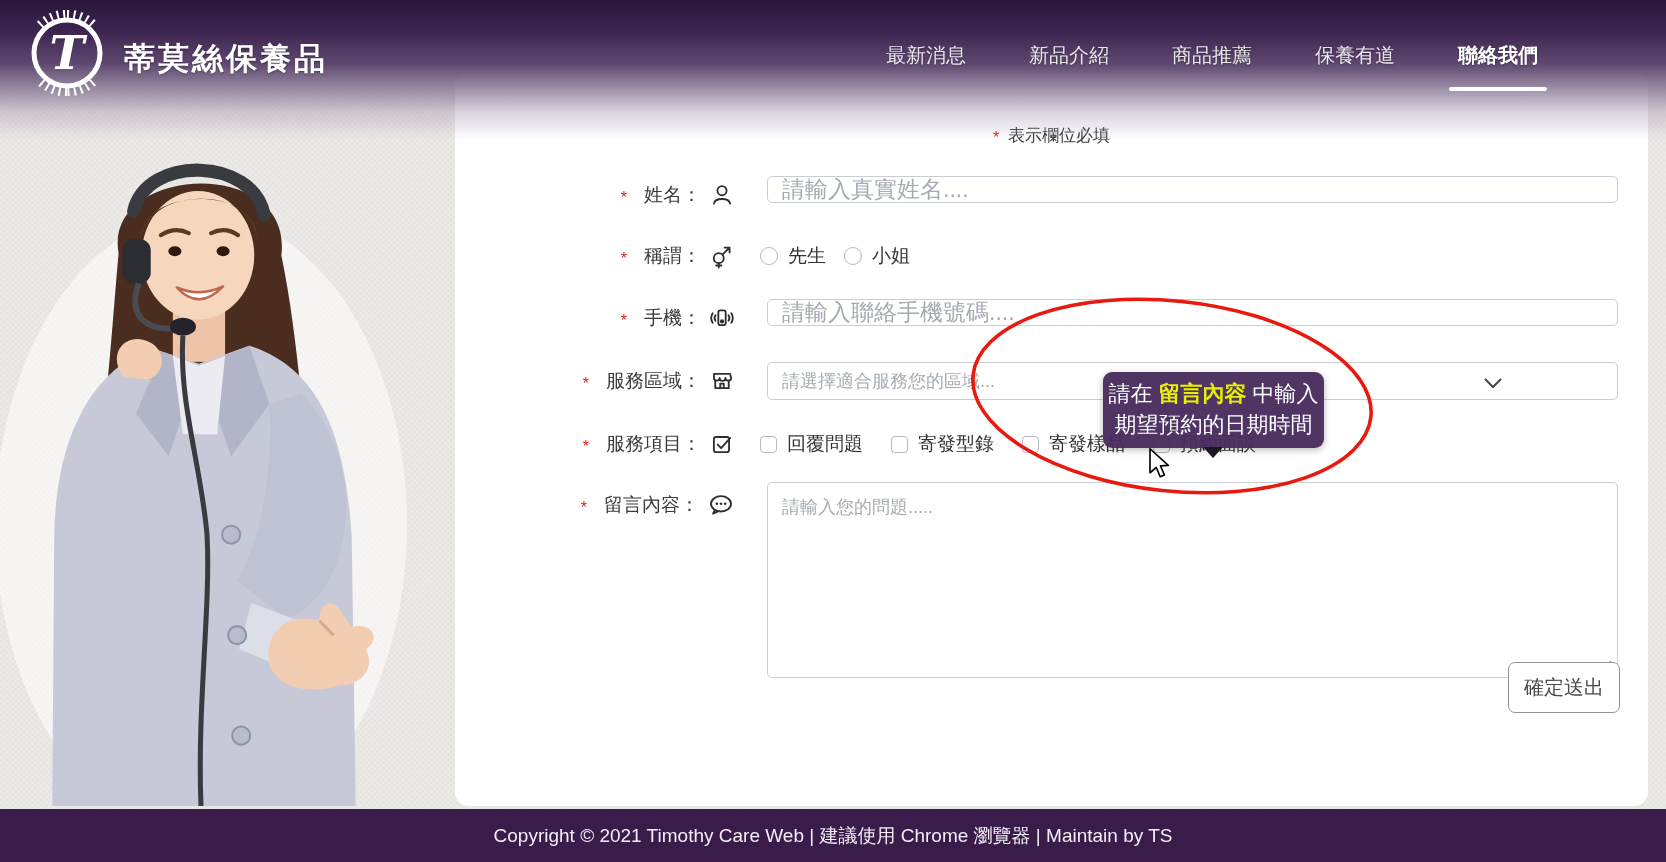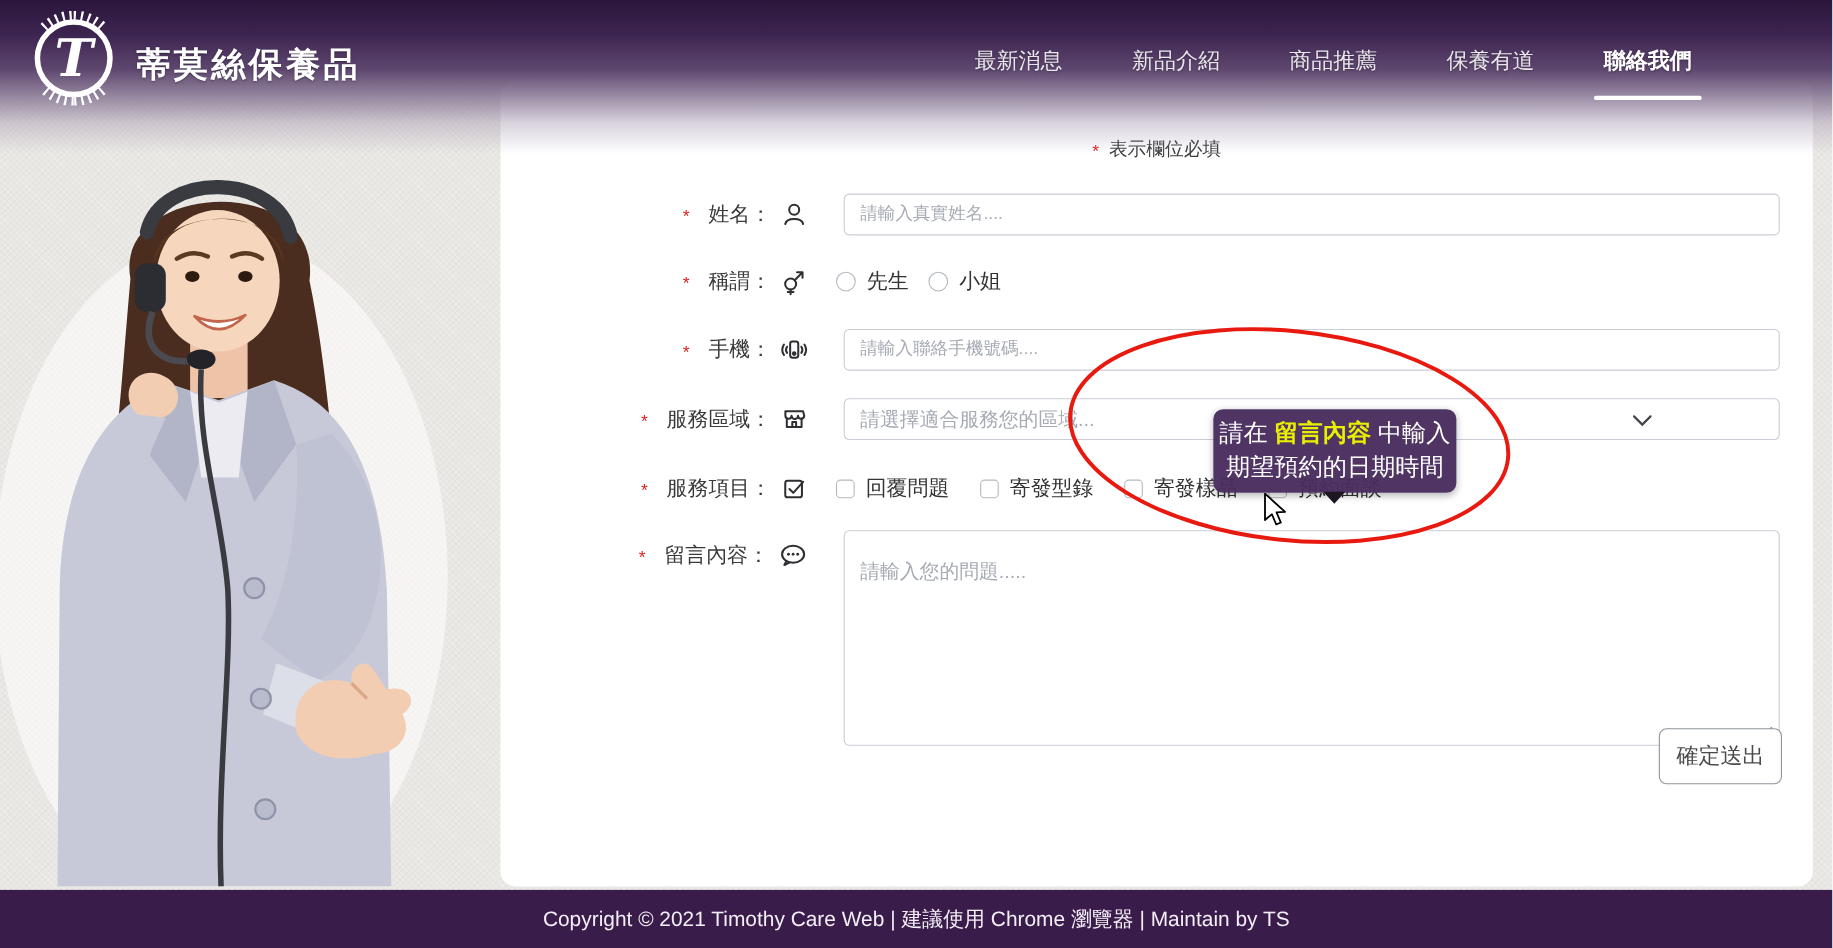--- a/index.html
+++ b/index.html
@@ -22,30 +22,30 @@
   .nav-item.active{color:#fff;font-weight:bold;}
   .nav-item.active .nav-underline{position:absolute;left:-9px;right:-9px;bottom:-22px;height:4px;background:#fff;border-radius:2px;}
   
   .photo-wrap{position:absolute;left:0;top:100px;width:412px;height:706px;z-index:2;}
   
   .required-note{position:absolute;left:455px;top:124px;width:1193px;text-align:center;font-size:17px;color:#3c3c3c;z-index:2;}
   .req{color:#e01b1b;font-size:16px;margin-right:9px;position:relative;top:2px;}
   .field-label{position:absolute;left:455px;width:280px;height:38px;display:flex;align-items:center;justify-content:flex-end;gap:8px;font-size:19px;color:#3a3a3a;z-index:2;}
   .field-label .req{top:3px;}
   .ficon{flex:0 0 auto;display:inline-flex;}
-  .text-input{position:absolute;left:767px;width:851px;height:38px;box-sizing:border-box;border:1px solid #c9ced6;border-radius:5px;padding:0 14px;font-size:16px;color:#333;background:#fff;outline:none;z-index:2;font-family:"Liberation Sans","DejaVu Sans",sans-serif;}
+  .text-input{position:absolute;left:767px;width:851px;height:27px;box-sizing:border-box;border:1px solid #c9ced6;border-radius:5px;padding:0 14px;font-size:23px;color:#333;background:#fff;outline:none;z-index:2;font-family:"Liberation Sans","DejaVu Sans",sans-serif;}
   .text-input::placeholder{color:#a6abb3;opacity:1;}
   .select-box{position:absolute;left:767px;width:851px;height:38px;box-sizing:border-box;border:1px solid #c9ced6;border-radius:5px;background:#fff;display:flex;align-items:center;padding:0 14px;font-size:18px;color:#a6abb3;cursor:pointer;z-index:2;}
   .select-chevron{position:absolute;left:1484px;top:375px;z-index:2;}
   .choice-row{position:absolute;left:760px;height:38px;display:flex;align-items:center;font-size:19px;color:#333;z-index:2;font-family:Liberation Serif, serif;}
   .radio{width:18px;height:18px;border:1.5px solid #b4bac1;border-radius:50%;background:#fff;box-sizing:border-box;cursor:pointer;flex:0 0 auto;}
   .checkbox{width:17px;height:17px;border:1.5px solid #b4bac1;border-radius:4px;background:#fff;box-sizing:border-box;cursor:pointer;flex:0 0 auto;}
   .choice-label{margin-left:10px;cursor:pointer;white-space:nowrap;}
   .choice-item{display:flex;align-items:center;}
-  .textarea{position:absolute;left:767px;top:482px;width:851px;height:196px;box-sizing:border-box;border:1px solid #c9ced6;border-radius:5px;padding:24px 14px;font-size:18px;color:#333;background:#fff;resize:none;outline:none;z-index:2;font-family:"Liberation Sans","DejaVu Sans",sans-serif;}
+  .textarea{position:absolute;left:767px;top:482px;width:851px;height:196px;box-sizing:border-box;border:1px solid #c9ced6;border-radius:5px;padding:12px 14px;font-size:18px;color:#333;background:#fff;resize:none;outline:none;z-index:2;font-family:"Liberation Sans","DejaVu Sans",sans-serif;}
   .textarea::placeholder{color:#a6abb3;opacity:1;}
   .resize-handle{position:absolute;left:1598px;top:659px;z-index:2;cursor:nwse-resize;}
   .submit-btn{position:absolute;left:1508px;top:662px;width:110px;height:49px;background:#fff;border:1px solid #8f959c;border-radius:7px;font-size:20px;color:#4a4a4a;display:flex;align-items:center;justify-content:center;cursor:pointer;z-index:2;font-family:"Liberation Sans","DejaVu Sans",sans-serif;}
   
   .ellipse-overlay{position:absolute;left:0;top:0;width:1666px;height:862px;pointer-events:none;z-index:5;}
   .tooltip{position:absolute;left:1103px;top:372px;width:221px;height:76px;background:rgba(72,44,94,.96);border-radius:9px;z-index:6;color:#fff;font-size:22px;text-align:center;box-shadow:0 2px 7px rgba(0,0,0,.28);padding-top:6px;box-sizing:border-box;line-height:31px;}
   .tooltip .hl{color:#e8ef00;font-weight:bold;}
   .tooltip-arrow{position:absolute;left:1203px;top:447px;width:0;height:0;border-left:10px solid transparent;border-right:10px solid transparent;border-top:11px solid #1d1622;z-index:6;}
   .cursor{position:absolute;left:1148px;top:448px;z-index:9;pointer-events:none;}
   

